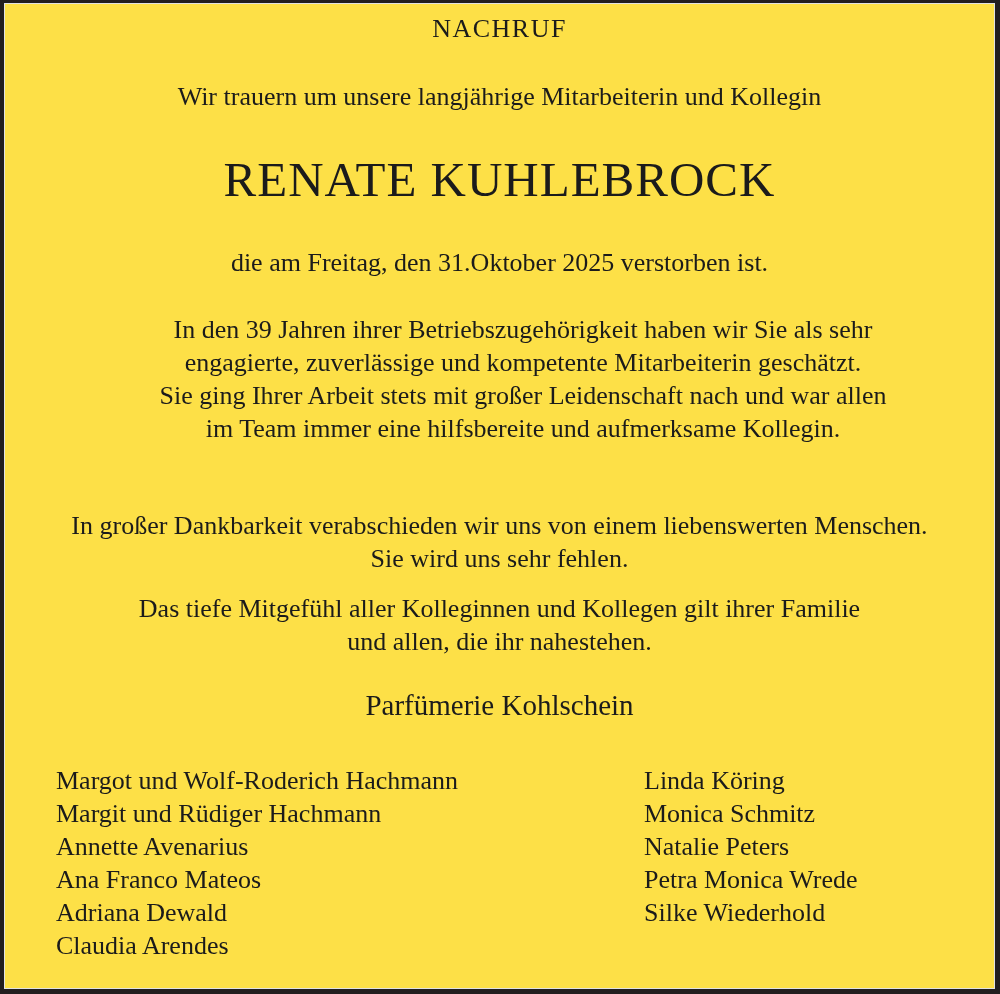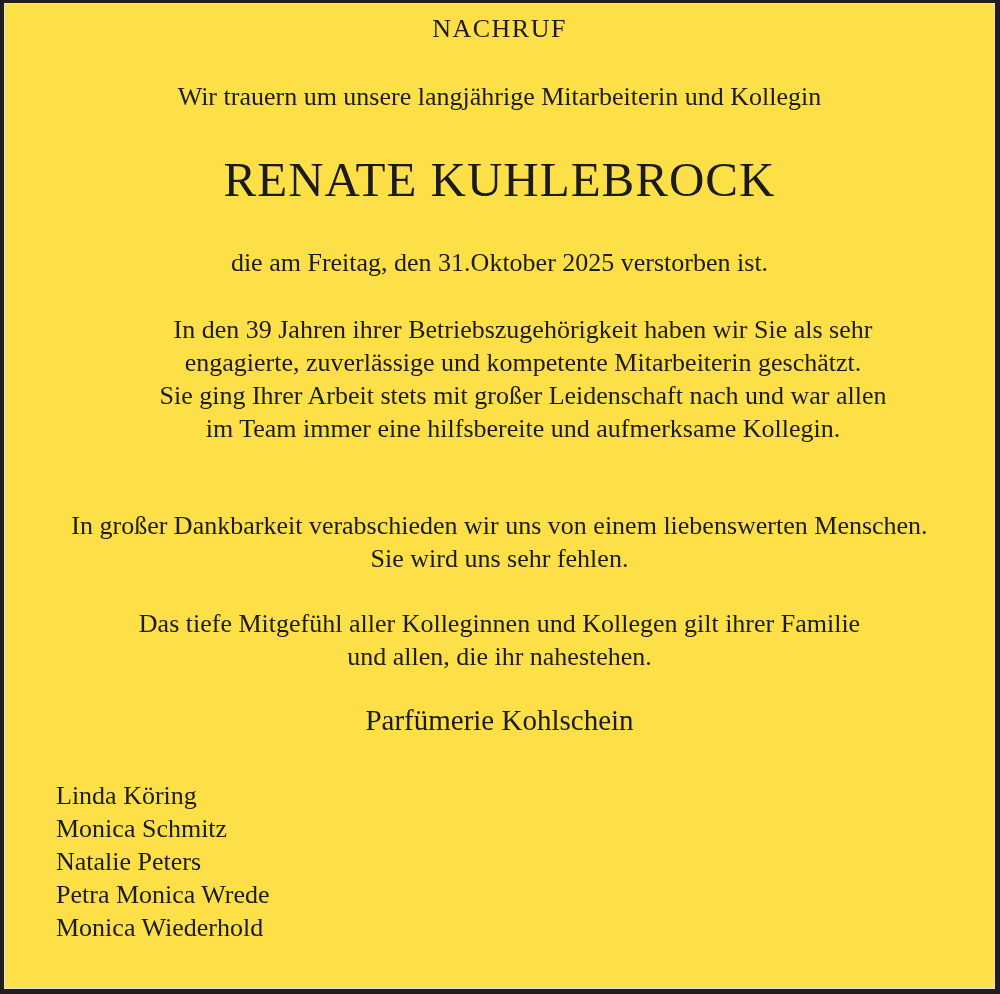--- a/index.html
+++ b/index.html
@@ -44,21 +44,21 @@
     margin-top: 36px;
     font-size: 26px;
     line-height: 32px;
   }
   .para {
     font-size: 26px;
     line-height: 33px;
   }
   .para-tribute   { margin-top: 34px; padding-left: 47px; }
   .para-farewell  { margin-top: 64px; }
-  .para-sympathy  { margin-top: 32px; }
+  .para-sympathy  { margin-top: 17px; }
   .company {
     margin-top: 30px;
     font-size: 29px;
     line-height: 34px;
   }
   .signatories {
     margin-top: 42px;
     padding-left: 52px;
     display: flex;
     font-size: 26px;
@@ -95,22 +95,30 @@
   </div>
 
   <div class="para para-sympathy centered">
     <div class="para-line">Das tiefe Mitgefühl aller Kolleginnen und Kollegen gilt ihrer Familie</div>
     <div class="para-line">und allen, die ihr nahestehen.</div>
   </div>
 
   <div class="company centered">Parfümerie Kohlschein</div>
 
   <div class="signatories">
+    <div class="sig-col-left">
+      <div class="sig-line">Margot und Wolf-Roderich Hachmann</div>
+      <div class="sig-line">Margit und Rüdiger Hachmann</div>
+      <div class="sig-line">Annette Avenarius</div>
+      <div class="sig-line">Ana Franco Mateos</div>
+      <div class="sig-line">Adriana Dewald</div>
+      <div class="sig-line">Claudia Arendes</div>
+    </div>
     <div class="sig-col-right">
       <div class="sig-line">Linda Köring</div>
       <div class="sig-line">Monica Schmitz</div>
       <div class="sig-line">Natalie Peters</div>
       <div class="sig-line">Petra Monica Wrede</div>
-      <div class="sig-line">Monica Wiederhold</div>
+      <div class="sig-line">Silke Wiederhold</div>
     </div>
   </div>
 
 </div>
 
 </body></html>

